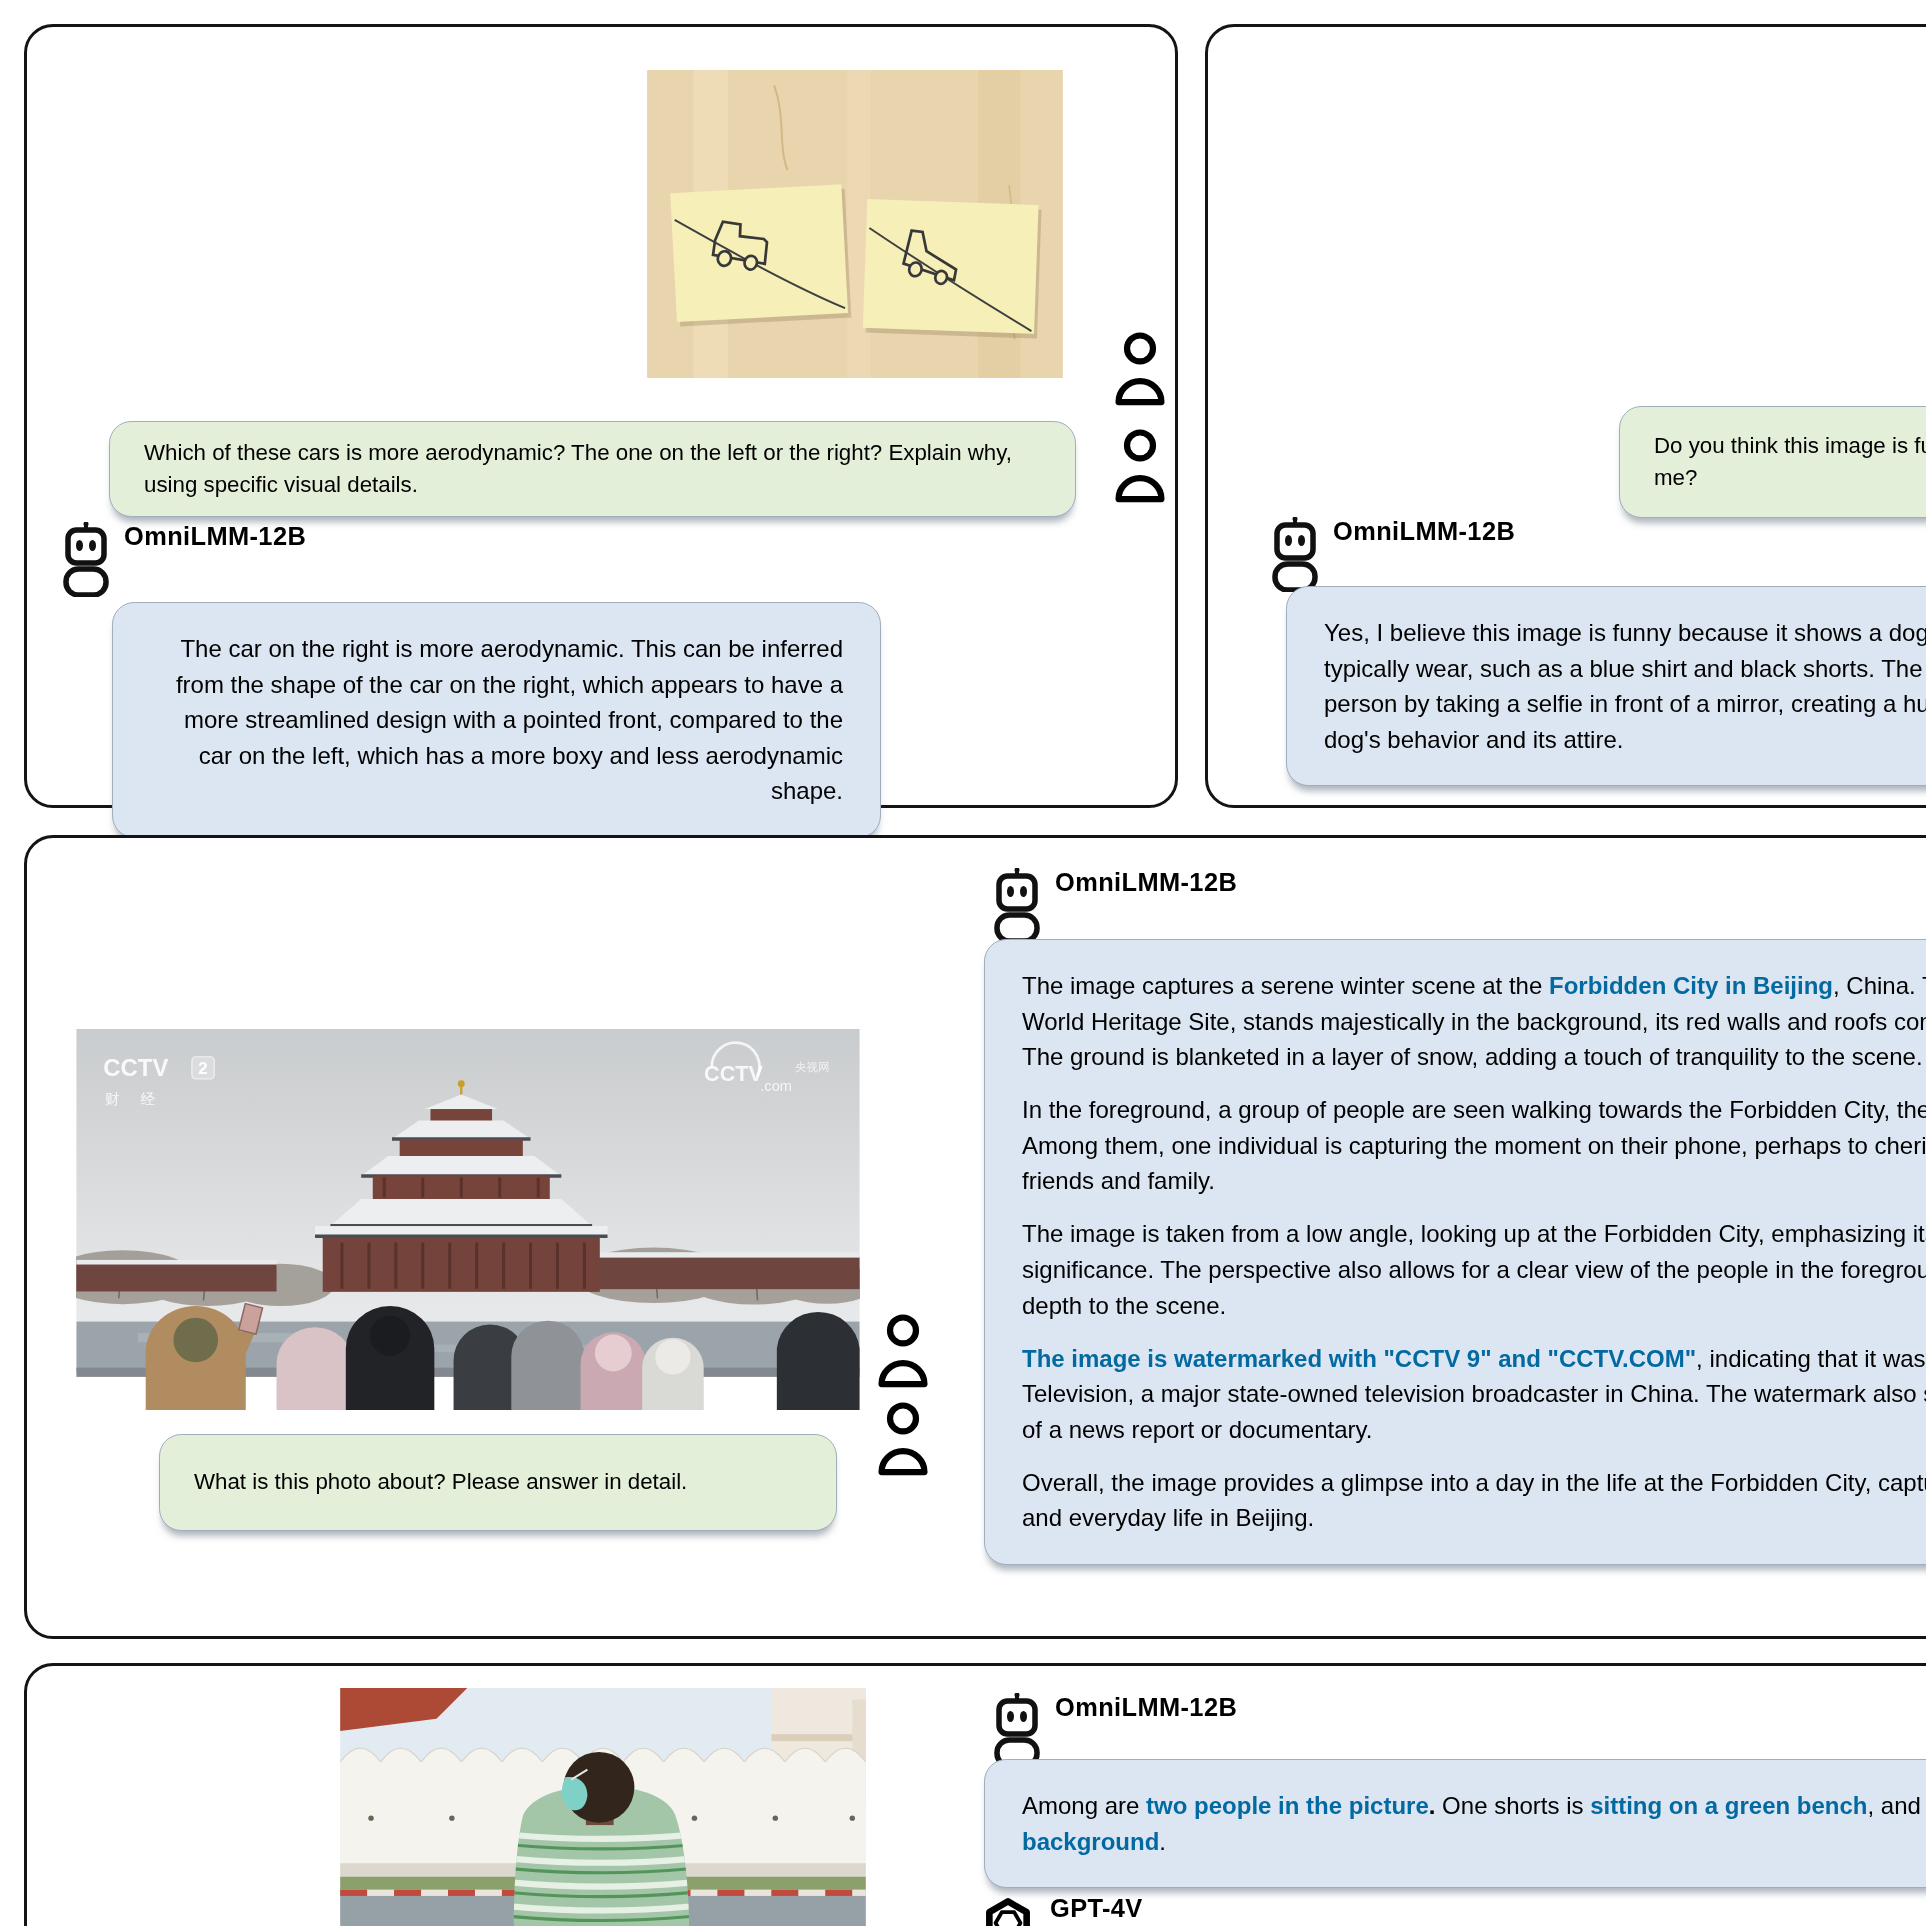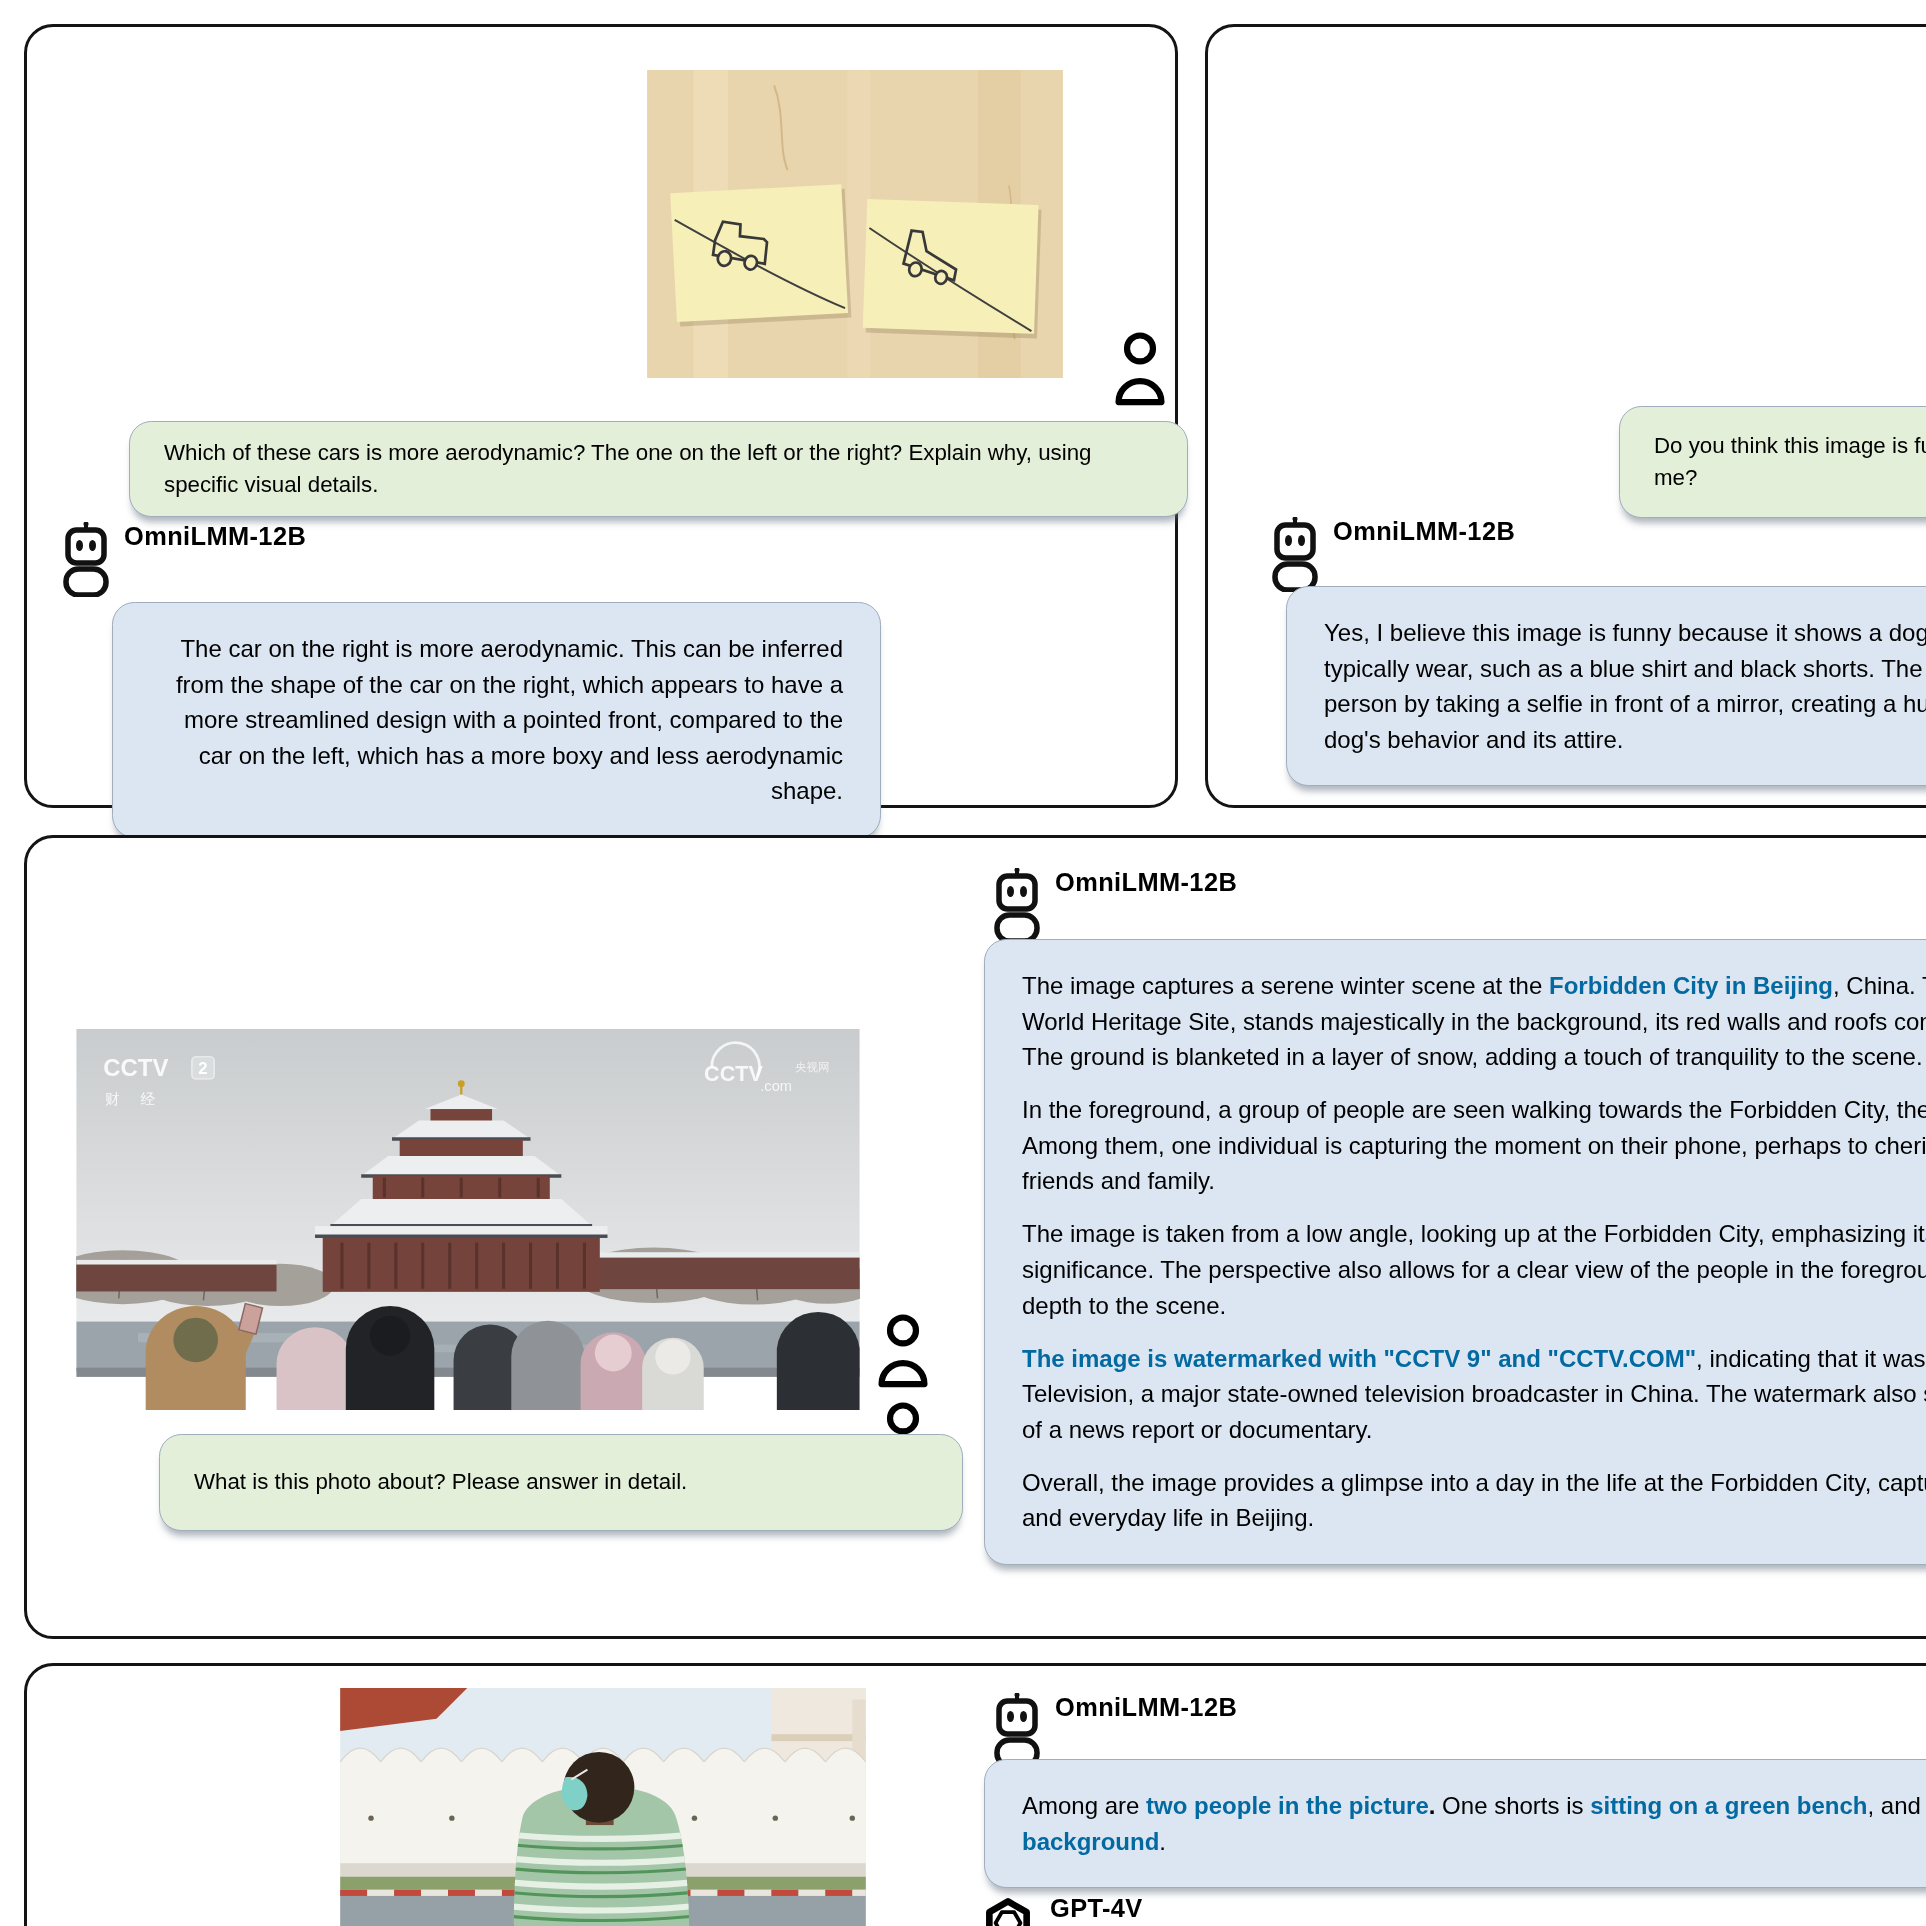--- a/index.html
+++ b/index.html
@@ -77,21 +77,21 @@
       </g>
     </svg>
 
     <svg class="icon" style="position:absolute;left:1084px;top:304px;" width="58" height="79" viewBox="0 0 150 205">
         <use href="#sym-person"></use>
       </svg>
     <svg class="icon" style="position:absolute;left:1084px;top:401px;" width="58" height="79" viewBox="0 0 150 205">
         <use href="#sym-person"></use>
       </svg>
 
-    <div class="bubble q-bubble" style="left:102px;top:394px;width:1059px;height:96px;">
+    <div class="bubble q-bubble" style="left:82px;top:394px;width:967px;height:96px;">
       <span>Which of these cars is more aerodynamic? The one on the left or the right? Explain why, using specific visual details.</span>
     </div>
 
     <div class="model-row" style="left:34px;top:495px;">
       <svg class="icon" width="50" height="75" viewBox="0 0 130 195">
           <use href="#sym-robot"></use>
         </svg>
       <span class="model-label">OmniLMM-12B</span>
     </div>
 
@@ -232,21 +232,21 @@
       </g>
     </svg>
 
     <svg class="icon" style="position:absolute;left:847px;top:475px;" width="58" height="79" viewBox="0 0 150 205">
         <use href="#sym-person"></use>
       </svg>
     <svg class="icon" style="position:absolute;left:847px;top:563px;" width="58" height="79" viewBox="0 0 150 205">
         <use href="#sym-person"></use>
       </svg>
 
-    <div class="bubble q-bubble" style="left:132px;top:596px;width:804px;height:97px;">
+    <div class="bubble q-bubble" style="left:132px;top:596px;width:678px;height:97px;">
       <span>What is this photo about? Please answer in detail.</span>
     </div>
   </div>
 
   <div class="panel" style="left:24px;top:1663px;width:2342px;height:703px;">
     <svg class="photo" style="left:313px;top:22px;" width="526" height="489" viewBox="0 0 1365 1270">
       <defs>
         <clipPath id="torsoClip">
           <path d="M475,330 C520,228 830,228 870,330 C905,430 915,640 900,845 C760,898 560,898 455,845 C445,640 450,430 475,330 Z"></path>
         </clipPath>

